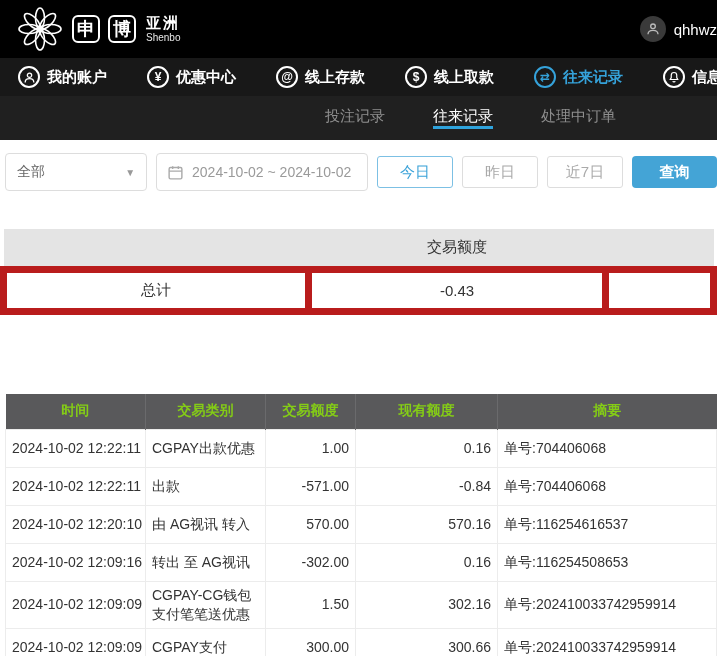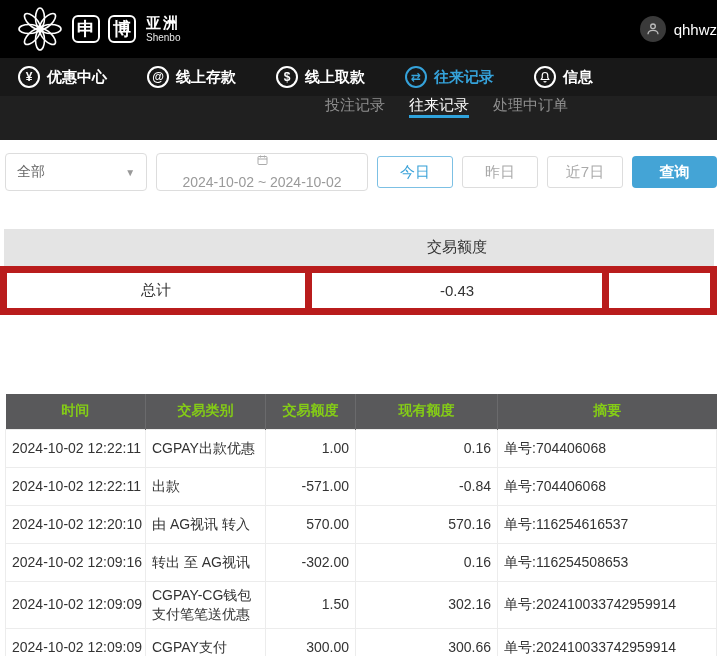--- a/index.html
+++ b/index.html
@@ -27,35 +27,35 @@
     padding-left:18px; gap:40px; }
   .nav-item { display:flex; align-items:center; gap:7px; color:#fff; font-size:15px;
     font-weight:bold; white-space:nowrap; cursor:pointer; flex:none; }
   .nav-item.active { color:#35a2da; }
   .nav-ico { width:22px; height:22px; border:2px solid currentColor; border-radius:50%;
     display:flex; align-items:center; justify-content:center; font-size:12px;
     font-weight:bold; flex:none; }
   .nav-ico svg { display:block; }
 
   
-  .subtabs { height:44px; background:#202020; display:flex; align-items:flex-start;
-    gap:24px; padding-left:325px; }
+  .subtabs { height:44px; background:#202020; display:flex; align-items:center;
+    gap:48px; padding-left:325px; }
   .subtab { color:#8f8f8f; font-size:15px; display:flex; align-items:center;
     border-bottom:3px solid transparent; cursor:pointer; white-space:nowrap; }
   .subtab.active { color:#fff; border-bottom-color:#2fa3dc; }
 
   
   .filters { display:flex; align-items:center; gap:9px; margin:13px 0 0 5px; height:38px; }
   .select-box { width:152px; height:38px; border:1px solid #ddd; border-radius:4px;
     display:flex; align-items:center; justify-content:space-between; padding:0 11px;
     color:#666; font-size:14px; background:#fff; cursor:pointer; }
   .caret { color:#999; font-size:10px; }
   .date-box { width:228px; height:38px; border:1px solid #ddd; border-radius:4px;
     display:flex; align-items:center; gap:8px; padding:0 10px; color:#9a9a9a;
-    font-size:14px; background:#fff; cursor:pointer; white-space:nowrap;flex-direction:column; }
+    font-size:14px; background:#fff; cursor:pointer; white-space:nowrap; }
   .btn { height:32px; width:76px; background:#fff; border:1px solid #ddd;
     border-radius:3px; color:#aaa; font-size:15px; display:flex; align-items:center;
     justify-content:center; cursor:pointer; flex:none; }
   .btn.today { border-color:#7cc0e4; color:#3aa2d8; }
   .btn.query { width:85px; background:#44a4d6; border:none; color:#fff;
     font-weight:bold; border-radius:4px; }
 
   
   .summary { width:717px; border-collapse:collapse; margin-top:38px; table-layout:fixed; }
   .summary thead td { background:#e4e4e4; height:40px; text-align:center;
@@ -106,20 +106,29 @@
         <circle cx="12" cy="8" r="3.5"></circle>
         <path d="M4.5 20c0-4 3.5-6 7.5-6s7.5 2 7.5 6"></path>
       </svg>
     </span>
     <span>qhhwz</span>
   </div>
 </div>
 
 <div class="navbar">
   <div class="nav-item">
+    <span class="nav-ico">
+      <svg width="13" height="13" viewBox="0 0 24 24" fill="none" stroke="currentColor" stroke-width="2.4">
+        <circle cx="12" cy="8" r="4"></circle>
+          <path d="M4 21c0-4.5 3.8-7 8-7s8 2.5 8 7"></path>
+      </svg>
+    </span>
+    <span>我的账户</span>
+  </div>
+  <div class="nav-item">
     <span class="nav-ico">¥</span>
     <span>优惠中心</span>
   </div>
   <div class="nav-item">
     <span class="nav-ico">@</span>
     <span>线上存款</span>
   </div>
   <div class="nav-item">
     <span class="nav-ico">$</span>
     <span>线上取款</span>

